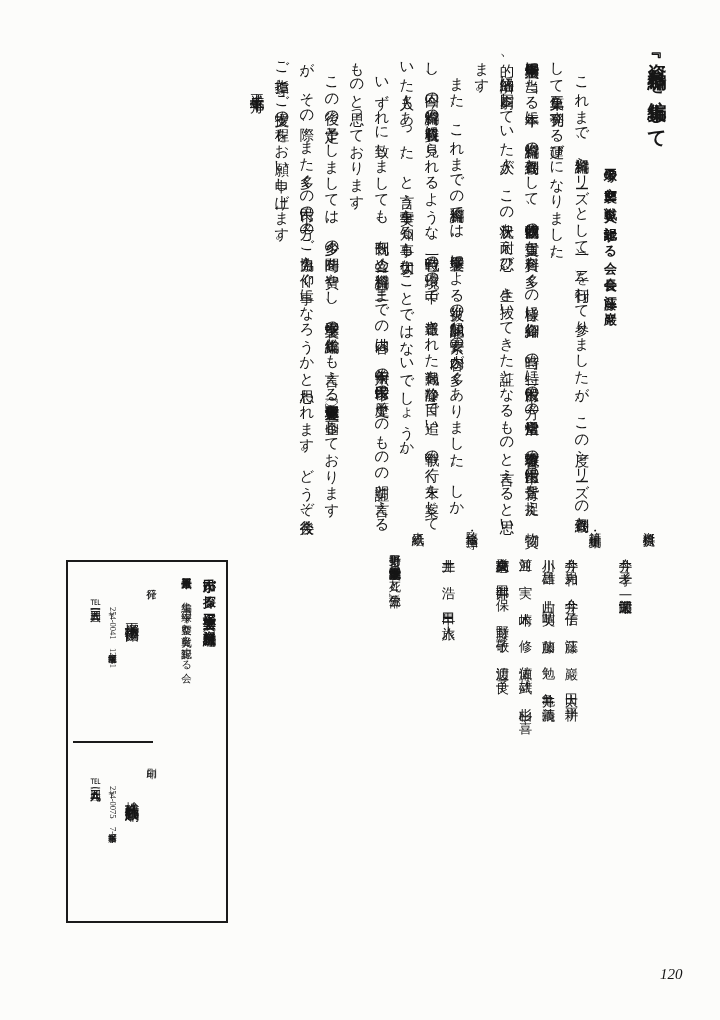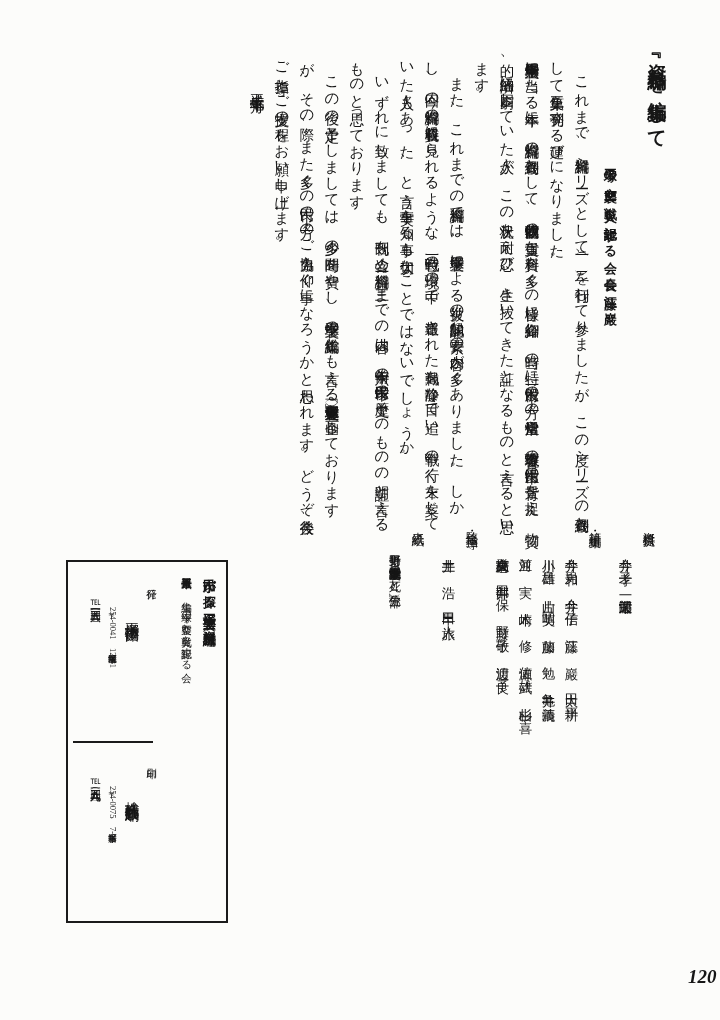--- a/index.html
+++ b/index.html
@@ -72,23 +72,22 @@
   .colo-pub   { margin:0; font-size:10.5px; line-height:20px; padding-top:2px; }
   .colo-pub .pub-edit { margin-top:24px; }
   .colo-label { margin:0; font-size:10.5px; padding-top:14px; line-height:18px; }
   .colo-name  { margin:0; font-size:14.5px; padding-top:44px; letter-spacing:1px; line-height:21px; }
   .colo-addr  { margin:0; font-size:8.5px; padding-top:40px; line-height:16px; text-orientation:mixed; }
   .colo-phone { margin:0; font-size:10.5px; padding-top:26px; line-height:19px; }
 
   
   .page-number {
     position:absolute; left:660px; top:966px;
-    font-size:19px; font-style:italic; font-weight:bold;
+    font-size:15px; font-style:italic; font-weight:normal;
     font-family:"Liberation Serif", serif;
-    margin-left:28px;
   }
 </style>
 </head>
 <body>
 
 <div class="page">
 
   <h1 class="doc-title v">『資料編』を編集して</h1>
   <h2 class="doc-subtitle v">平塚の空襲と戦災を記録する会　会長　江藤　巖</h2>
 

